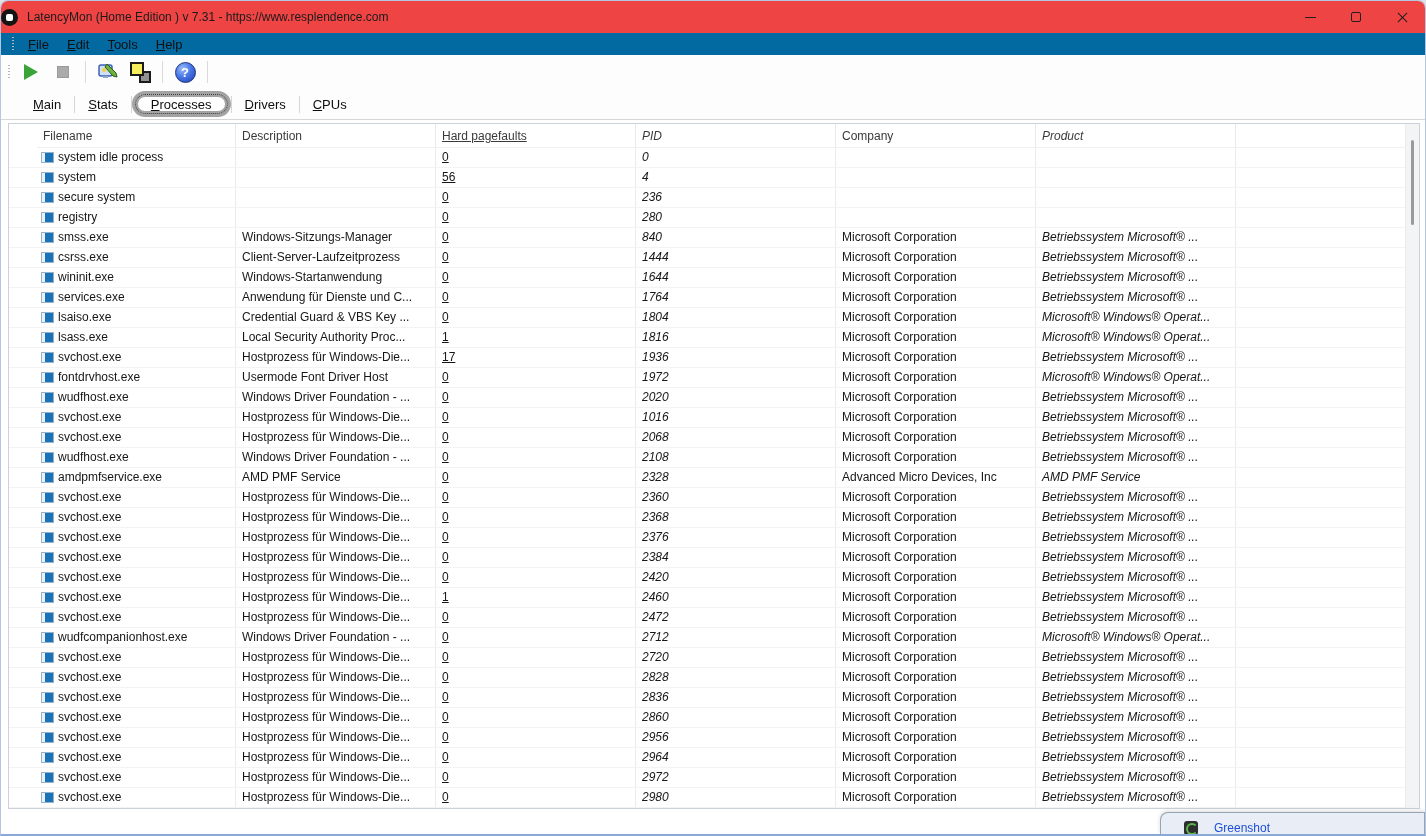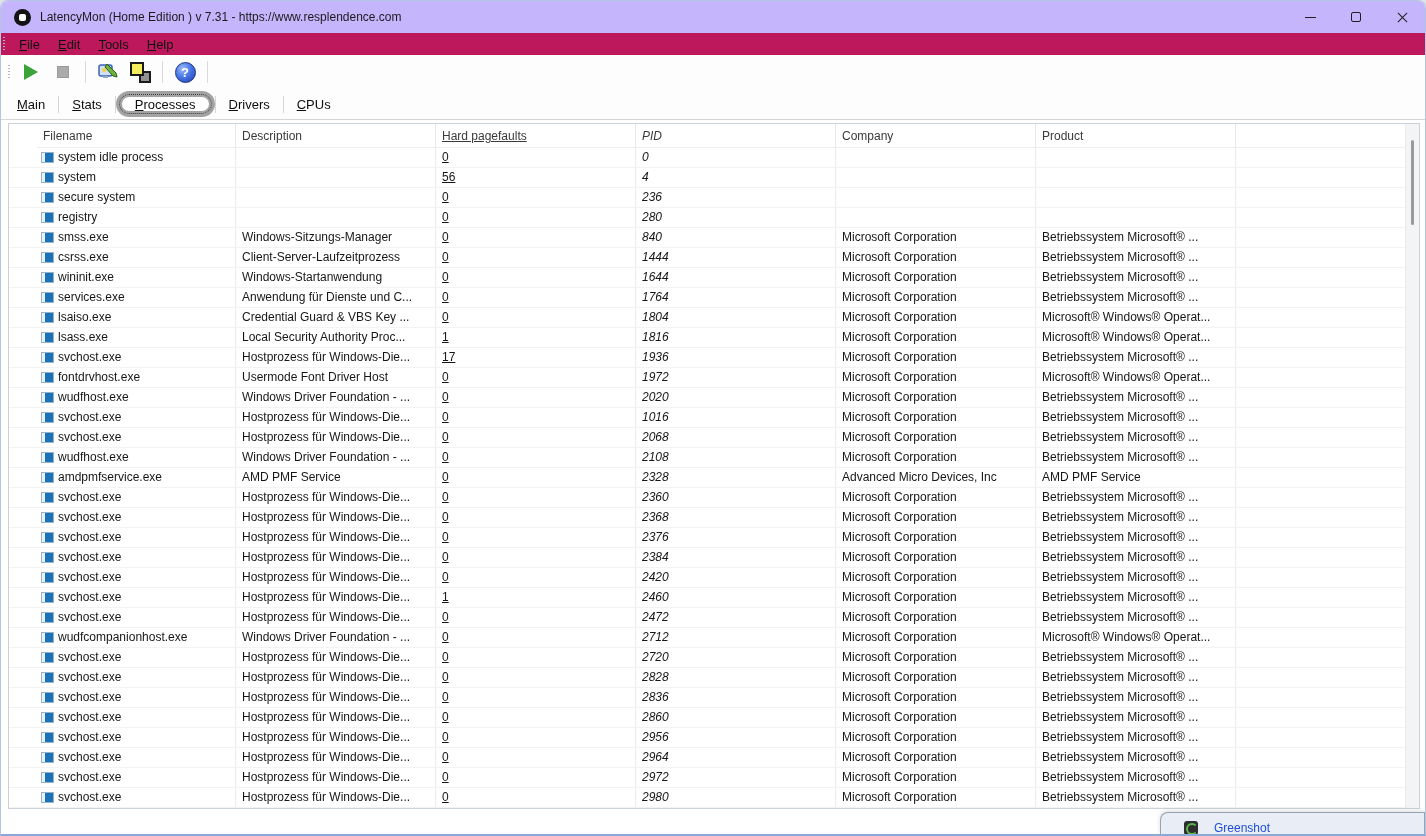--- a/index.html
+++ b/index.html
@@ -4,69 +4,69 @@
 <style>
   * { margin:0; padding:0; box-sizing:border-box; }
   html,body { width:1426px; height:836px; }
   body { font-family:"Liberation Sans", sans-serif; background:#dfe3e8; overflow:hidden; }
 
   .window { position:relative; width:1426px; height:836px; background:#fff;
     border:1px solid #b5c6e2; border-bottom:2px solid #8aa8d8;
     border-radius:8px 8px 0 0; overflow:hidden; }
 
   
-  .titlebar { height:32px; background:#c4b5fd; display:flex; align-items:center; padding-left:13px; }
+  .titlebar { height:32px; background:#ef4444; display:flex; align-items:center; }
   .app-logo { width:17px; height:17px; border-radius:50%; background:#141414; position:relative; margin-right:9px; flex:0 0 auto; }
   .app-logo::after { content:""; position:absolute; left:5px; top:5px; width:7px; height:7px; background:#fff; border-radius:2px; }
   .title-text { font-size:12px; color:#1b1b1b; white-space:nowrap; }
   .win-controls { margin-left:auto; display:flex; height:32px; }
   .win-btn { width:46px; height:32px; display:flex; align-items:center; justify-content:center; cursor:default; }
   .glyph-min { width:11px; height:1px; background:#1f1f1f; }
   .glyph-max { width:10px; height:10px; border:1px solid #1f1f1f; border-radius:2px; }
   .glyph-close { position:relative; width:13px; height:13px; }
   .glyph-close::before,.glyph-close::after { content:""; position:absolute; left:0px; top:6px; width:13px; height:1px; background:#1f1f1f; }
   .glyph-close::before { transform:rotate(45deg); }
   .glyph-close::after  { transform:rotate(-45deg); }
 
   
-  .menubar { height:22px; display:flex; align-items:center; padding-left:0; background:#be185d;text-align:center; }
+  .menubar { height:22px; display:flex; align-items:center; padding-left:9px; background:#0369a1;text-align:center; }
   .gripper { width:2px; height:14px; margin:0 5px 0 2px;
     background-image:repeating-linear-gradient(to bottom,#b5b5b5 0 1px,transparent 1px 3px); }
   .menu-item { display:inline-block; padding:2px 9px; font-size:13px; color:#101010; }
   .menu-item::first-letter { text-decoration:underline; }
 
   
   .toolbar { height:34px; display:flex; align-items:center; padding-left:5px; background:#fdfdfd; }
   .tb-btn { width:28px; height:26px; display:flex; align-items:center; justify-content:center; margin:0 2px; }
   .tb-sep { width:1px; height:22px; background:#dadada; margin:0 6px; }
   .play-icon { width:0; height:0; border-left:14px solid #3aa43a; border-top:8px solid transparent; border-bottom:8px solid transparent; }
   .stop-icon { width:12px; height:12px; background:#aaaaaa; border:1px solid #9a9a9a; }
   .copy-icon { position:relative; width:21px; height:21px; }
   .copy-back  { position:absolute; right:0; bottom:0; width:12px; height:12px; background:#929292; border:2px solid #1a1a1a; }
   .copy-front { position:absolute; left:0;  top:0;    width:14px; height:14px; background:#f4ee5e; border:2px solid #1a1a1a; }
   .help-icon { width:21px; height:21px; border-radius:50%; border:1px solid #17307f; color:#fff; font-weight:bold; font-size:13px;
     display:flex; align-items:center; justify-content:center;
     background:radial-gradient(circle at 35% 30%, #9ebef7 0%, #4a77e8 45%, #1d3fae 100%); }
 
   
-  .tabbar { height:31px; display:flex; align-items:center; padding-left:3px; background:#fdfdfd; border-bottom:1px solid #d6d6d6; }
+  .tabbar { height:31px; display:flex; align-items:center; padding-left:19px; background:#fdfdfd; border-bottom:1px solid #d6d6d6; }
   .tab { display:flex; align-items:center; height:26px; padding:0 13px; font-size:13px; color:#0e0e0e; }
   .tab-label { display:inline-block; }
   .tab-label::first-letter { text-decoration:underline; }
   .tab.selected { border:6px solid #a3a3a3; background:#fff; outline:1px dotted #3c3c3c; outline-offset:-4px; border-radius:13px; }
   .tab-sep { width:1px; height:17px; background:#d6d6d6; }
 
   
   .listview { position:absolute; left:7px; top:122px; width:1412px; height:686px; background:#fff; border:1px solid #cbd1d9; overflow:hidden; }
   .lv-header { display:flex; height:24px; }
   .hcell { font-size:12px; color:#3a3a3a; line-height:24px; padding-left:6px; border-right:1px solid #e9e9e9; border-bottom:1px solid #f0f0f0; white-space:nowrap; overflow:hidden; }
   .trow { display:flex; height:20px; border-bottom:1px solid #f3f3f3; background:#fff; }
   .cell { font-size:12px; color:#161616; line-height:19px; padding-left:6px; border-right:1px solid #ebebeb; white-space:nowrap; overflow:hidden; }
   .w-file  { width:199px;margin-left:28px; } .w-desc { width:200px; } .w-hpf { width:200px;text-decoration:underline; }
-  .w-pid   { width:200px;font-style:italic; } .w-co   { width:200px; } .w-prod { width:200px; }
+  .w-pid   { width:200px;font-style:italic; } .w-co   { width:200px; } .w-prod { width:200px;font-style:italic; }
   .w-extra { width:175px; } .w-fill { flex:1; border-right:none; }
   .c-file { display:flex; align-items:center; gap:4px; padding-left:4px; }
   .file-icon { flex:0 0 auto; width:13px; height:11px; border:1px solid #9db1c5;
     background:linear-gradient(to right,#e9f2fa 0 3px,#1a73b8 3px); }
   .scrollbar { position:absolute; top:0; right:0; bottom:0; width:14px; background:#f3f4f6; border-left:1px solid #ececec; }
   .scroll-thumb { position:absolute; top:16px; left:5px; width:3px; height:85px; background:#9a9a9a; border-radius:2px; }
 
   
   .statusbar { position:absolute; left:0; right:0; bottom:0; height:26px; background:#f1f5fb; border-top:1px solid #ccd6e4;
     display:flex; align-items:center; padding-left:8px; font-size:12px; color:#111; }

